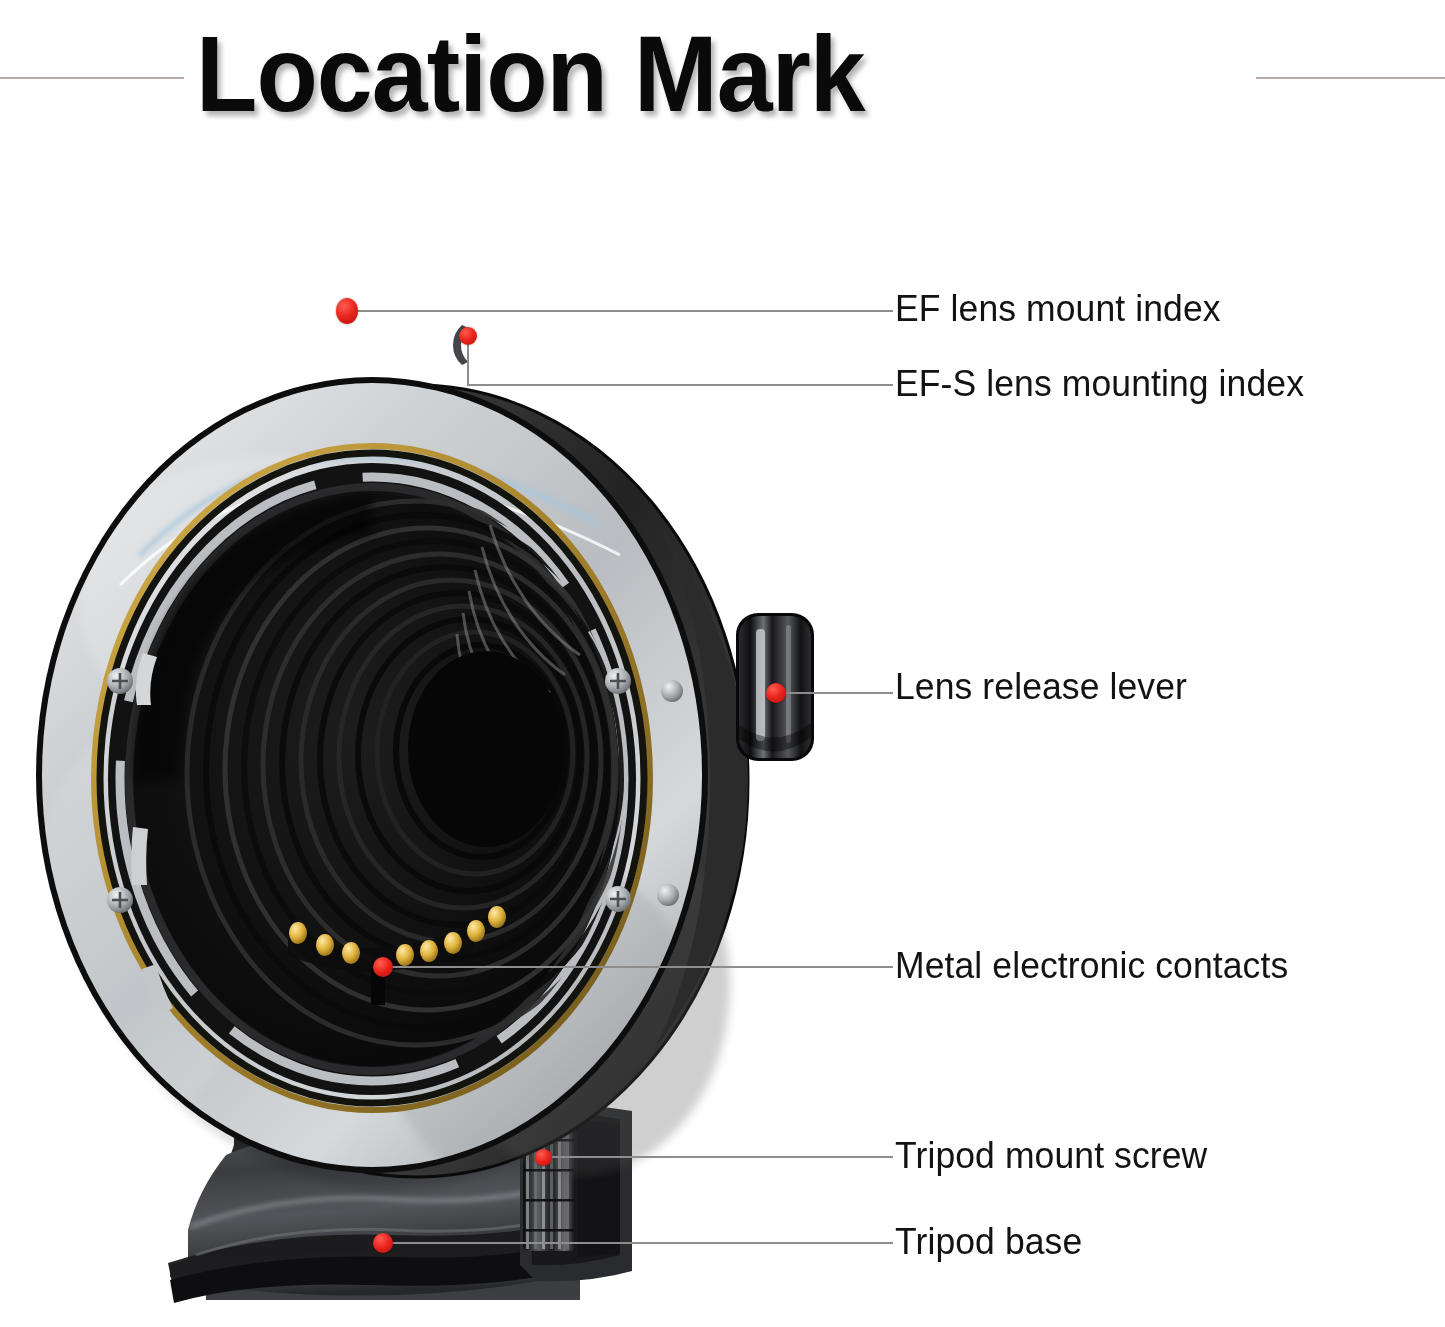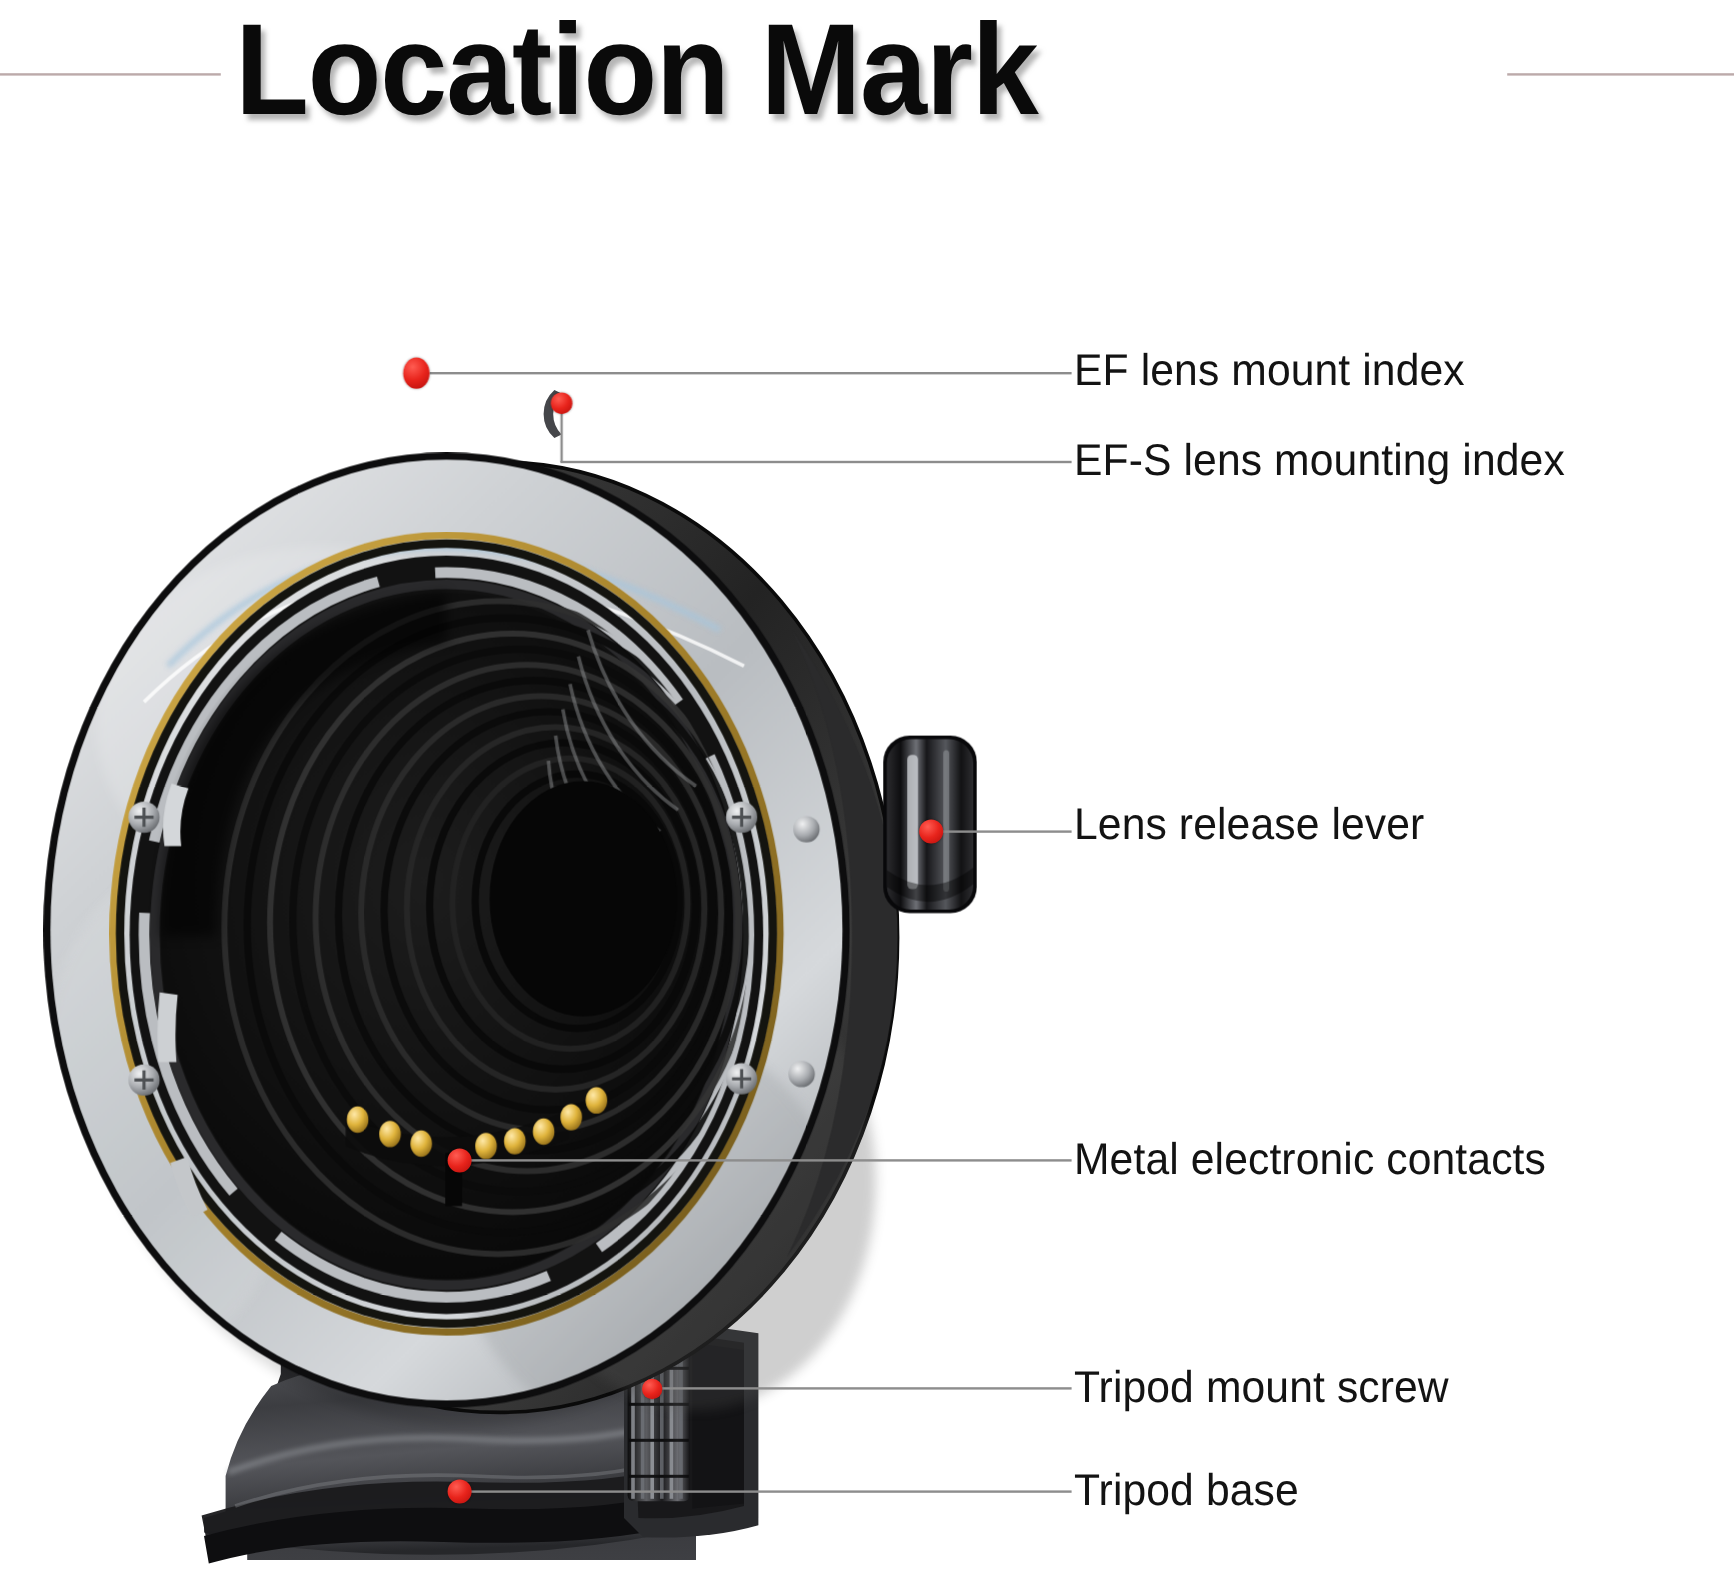--- a/index.html
+++ b/index.html
@@ -4,21 +4,21 @@
 <style>
   html,body{margin:0;padding:0;background:#ffffff;}
   body{
     width:1445px;height:1327px;
     font-family:"Liberation Sans","DejaVu Sans",sans-serif;
     overflow:hidden;position:relative;
   }
   #stage{position:absolute;inset:0;width:1445px;height:1327px;background:#fff;}
 
   
-  #title-block{position:absolute;left:0;top:0;width:1445px;height:128px;}
+  #title-block{position:absolute;left:0;top:16px;width:1445px;height:128px;}
   #page-title{
     position:absolute;left:196px;top:-4px;
     font-family:"Liberation Sans Narrow","Liberation Sans",sans-serif;
     font-weight:700;font-size:108px;letter-spacing:-1px;
     color:#0a0a0a;white-space:nowrap;
     transform:scaleX(0.93);transform-origin:left top;
     text-shadow:4px 5px 5px rgba(120,120,120,.55);
     line-height:1.15;
   }
   .title-rule{position:absolute;height:2px;background:#b09b9b;opacity:.85;}

